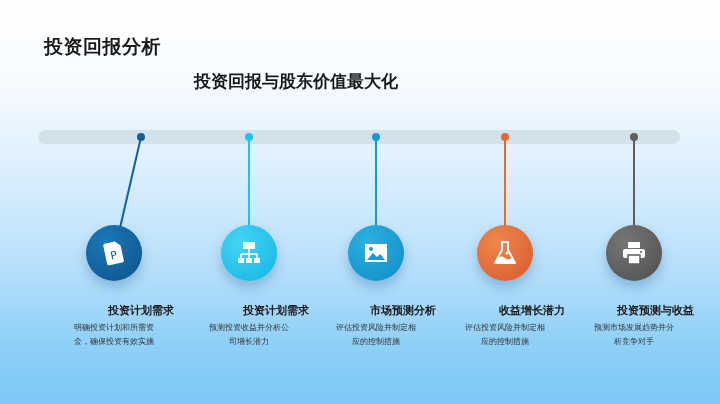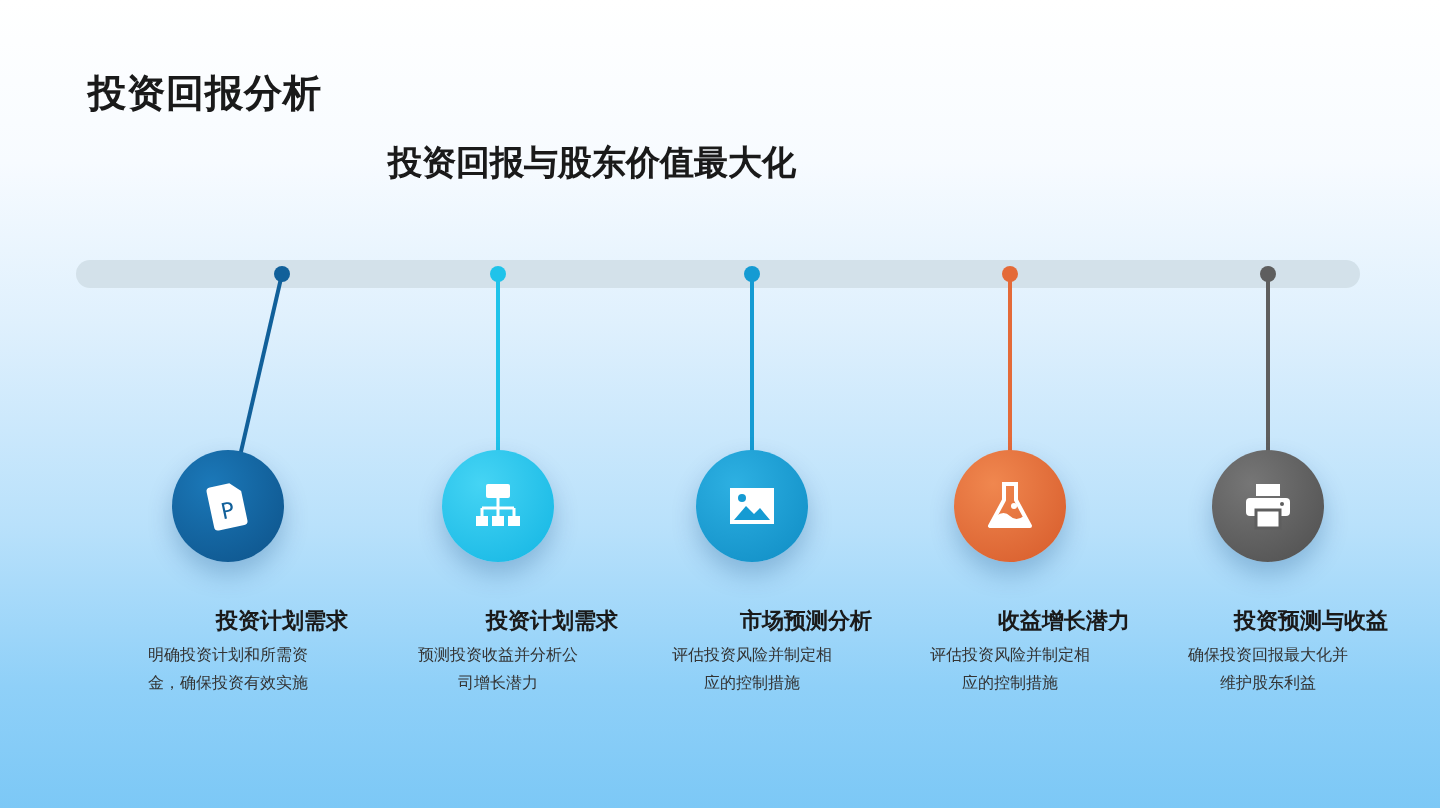--- a/index.html
+++ b/index.html
@@ -78,13 +78,13 @@
 <div class="line" style="left:633px;top:137px;height:92px;background:#5e5e5e;"></div>
 <div class="circle" style="left:606px;background:radial-gradient(circle at 35% 30%,#767676,#4e4e4e);">
   <svg viewBox="0 0 28 28">
     <rect x="8" y="3" width="12" height="6" fill="#fff"></rect>
     <rect x="3" y="10" width="22" height="9" rx="2" fill="#fff"></rect>
     <rect x="8" y="16" width="12" height="9" fill="#fff" stroke="#5e5e5e" stroke-width="1.5"></rect>
     <circle cx="21" cy="13" r="1" fill="#5e5e5e"></circle>
   </svg>
 </div>
 <div class="label" style="left:574px;">投资预测与收益</div>
-<div class="desc" style="left:594px;">确保投资回报最大化并维护股东利益</div>
+<div class="desc" style="left:594px;">预测市场发展趋势并分析竞争对手</div>
 
 </body></html>

